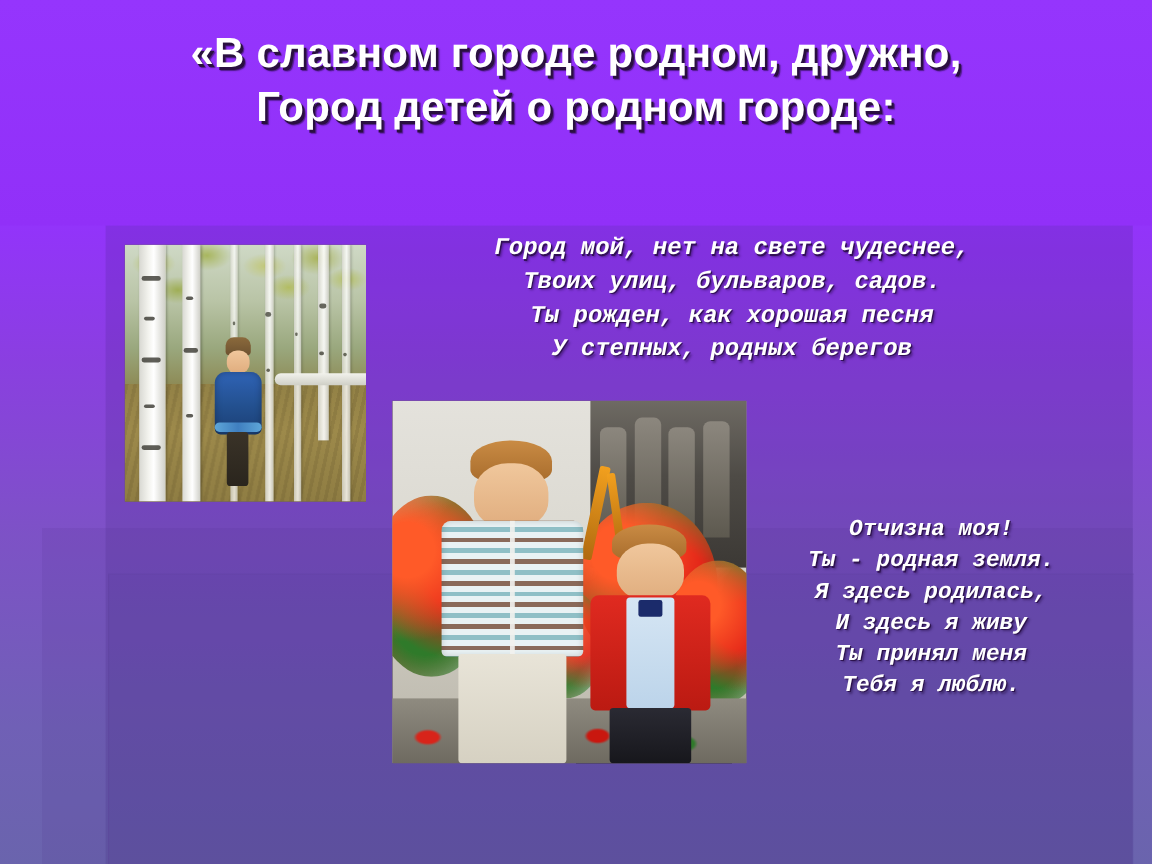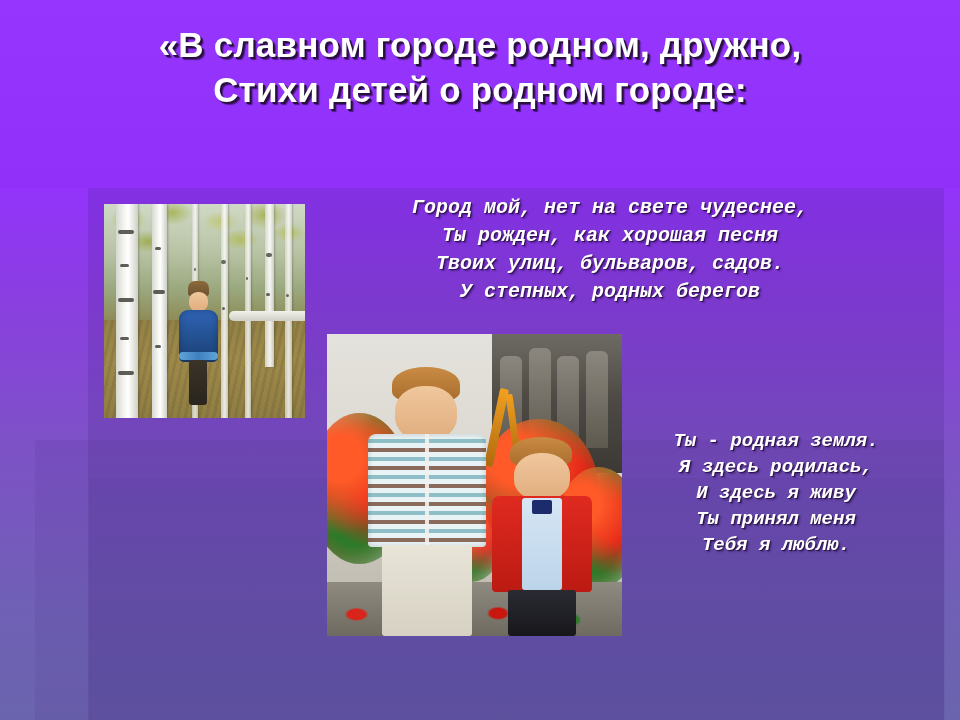--- a/index.html
+++ b/index.html
@@ -196,21 +196,21 @@
 <div class="slide">
 
   <div class="bg-base"></div>
   <div class="title-band"></div>
   <div class="content-panel"></div>
   <div class="panel-edge-a"></div>
   <div class="panel-edge-b"></div>
 
   <div class="title">
     <span class="ln">«В славном городе родном, дружно,</span>
-    <span class="ln">Стихи детей о родном городе:</span>
+    <span class="ln">Город детей о родном городе:</span>
   </div>
 
   <div class="photo" id="photo1">
     <div class="ph-inner">
       <div class="birch-sky"></div>
       <div class="birch-canopy"></div>
       <div class="ground"></div>
 
       <div class="trunk" style="left:58%;width:7px;opacity:.85;">
         <div class="mark" style="top:26%"></div>
@@ -256,22 +256,22 @@
       <div class="trunk" style="left:24%;width:15px;">
         <div class="mark s" style="top:20%"></div>
         <div class="mark" style="top:40%"></div>
         <div class="mark s" style="top:66%"></div>
       </div>
     </div>
   </div>
 
   <div class="poem" id="poem1">
     <span class="ln">Город мой, нет на свете чудеснее,</span>
+    <span class="ln">Твоих улиц, бульваров, садов.</span>
     <span class="ln">Ты рожден, как хорошая песня</span>
-    <span class="ln">Твоих улиц, бульваров, садов.</span>
     <span class="ln">У степных, родных берегов</span>
   </div>
 
   <div class="photo" id="photo2">
     <div class="ph-inner">
       <div class="mem-wall"></div>
 
       <div class="mem-relief">
         <div class="fig" style="left:6%;"></div>
         <div class="fig" style="left:28%;top:10%;height:74%;"></div>
@@ -305,20 +305,21 @@
         <div class="redjacket" style="left:0;top:30%;width:100%;height:48%;"></div>
         <div class="shirt" style="left:30%;top:31%;width:40%;height:46%;"></div>
         <div class="bowtie" style="left:40%;top:32%;width:20%;height:7%;"></div>
         <div style="position:absolute;left:16%;top:77%;width:68%;height:23%;border-radius:3px;
                     background:linear-gradient(180deg,#2a2a33 0%,#17171c 100%);"></div>
       </div>
     </div>
   </div>
 
   <div class="poem" id="poem2">
+    <span class="ln">Отчизна моя!</span>
     <span class="ln">Ты - родная земля.</span>
     <span class="ln">Я здесь родилась,</span>
     <span class="ln">И здесь я живу</span>
     <span class="ln">Ты принял меня</span>
     <span class="ln">Тебя я люблю.</span>
   </div>
 
 </div>
 
 </body></html>

